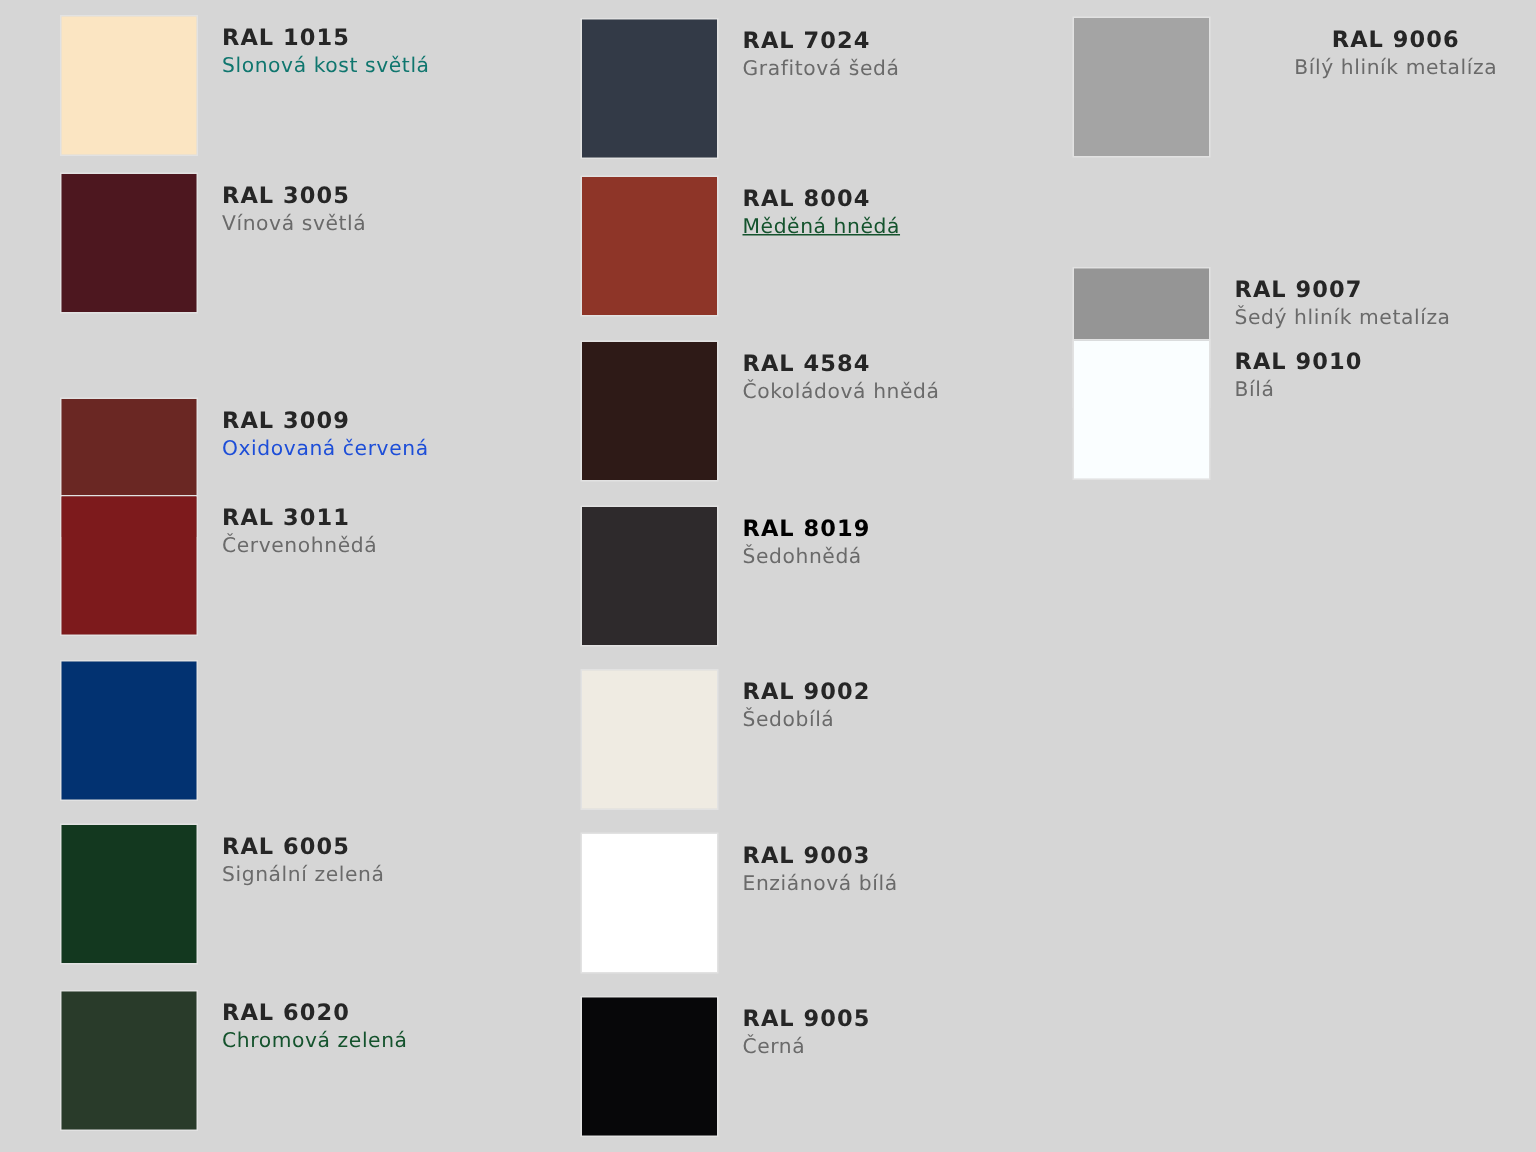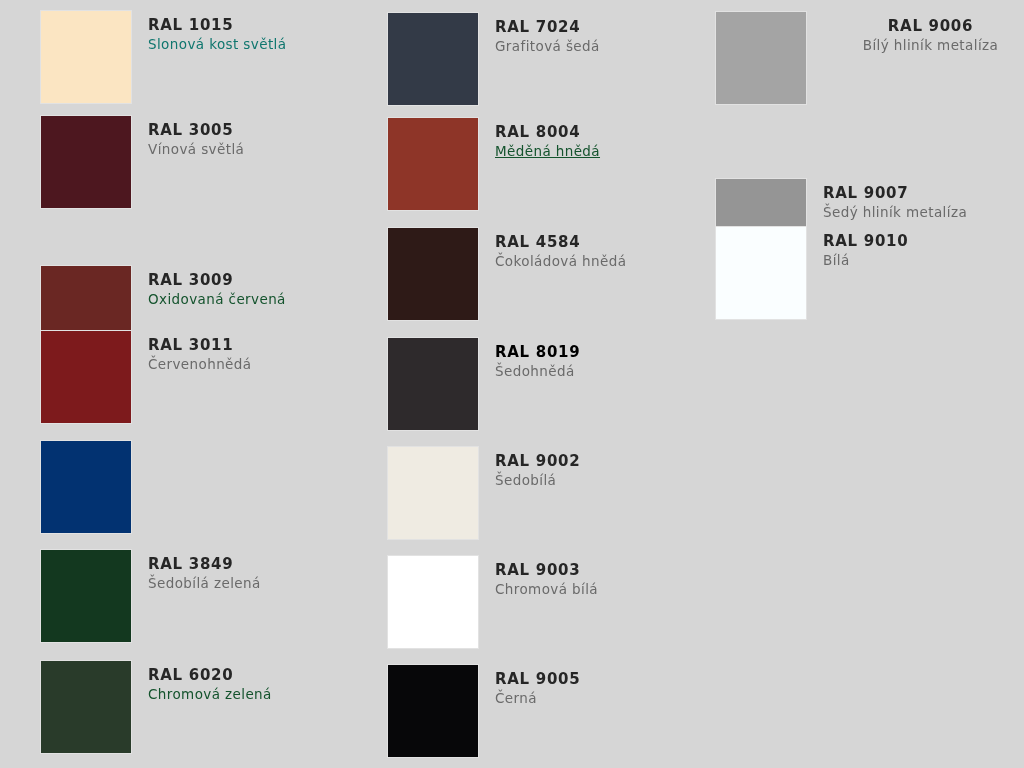--- a/index.html
+++ b/index.html
@@ -94,21 +94,21 @@
       <div class="ral-code" style="color: rgb(38, 38, 38);">RAL 3005</div>
       <div class="ral-name" style="color: rgb(106, 106, 106);">Vínová světlá</div>
     </div>
   </div>
       <div class="swatch-row" style="top: 225px; margin-top: 40px;">
     <div class="chip-wrap" style="border-color: rgb(226, 226, 226);">
       <div class="chip" title="#6a2723" style="background: rgb(106, 39, 35);"></div>
     </div>
     <div class="labels">
       <div class="ral-code" style="color: rgb(38, 38, 38);">RAL 3009</div>
-      <div class="ral-name" style="color: #14532d;">Oxidovaná červená</div>
+      <div class="ral-name" style="color: #1d4ed8;">Oxidovaná červená</div>
     </div>
   </div>
       <div class="swatch-row" style="top: 330px;">
     <div class="chip-wrap" style="border-color: rgb(226, 226, 226);">
       <div class="chip" title="#7d1a1c" style="background: rgb(125, 26, 28);"></div>
     </div>
     <div class="labels">
       <div class="ral-code" style="color: rgb(38, 38, 38);">RAL 3011</div>
       <div class="ral-name" style="color: rgb(106, 106, 106);">Červenohnědá</div>
     </div>
@@ -116,22 +116,22 @@
       <div class="swatch-row" style="top: 440px;">
     <div class="chip-wrap" style="border-color: rgb(226, 226, 226);">
       <div class="chip" title="#023271" style="background: rgb(2, 50, 113);"></div>
     </div>
   </div>
       <div class="swatch-row" style="top: 549px;">
     <div class="chip-wrap" style="border-color: rgb(226, 226, 226);">
       <div class="chip" title="#13381f" style="background: rgb(19, 56, 31);"></div>
     </div>
     <div class="labels">
-      <div class="ral-code" style="color: rgb(38, 38, 38);">RAL 3849</div>
-      <div class="ral-name" style="color: rgb(106, 106, 106);">Šedobílá zelená</div>
+      <div class="ral-code" style="color: rgb(38, 38, 38);">RAL 6005</div>
+      <div class="ral-name" style="color: rgb(106, 106, 106);">Signální zelená</div>
     </div>
   </div>
       <div class="swatch-row" style="top: 660px;">
     <div class="chip-wrap" style="border-color: rgb(226, 226, 226);">
       <div class="chip" title="#293b2a" style="background: rgb(41, 59, 42);"></div>
     </div>
     <div class="labels">
       <div class="ral-code" style="color: rgb(38, 38, 38);">RAL 6020</div>
       <div class="ral-name" style="color: #14532d;">Chromová zelená</div>
     </div>
@@ -182,21 +182,21 @@
       <div class="ral-code" style="color: rgb(38, 38, 38);">RAL 9002</div>
       <div class="ral-name" style="color: rgb(106, 106, 106);">Šedobílá</div>
     </div>
   </div>
       <div class="swatch-row" style="top: 555px;">
     <div class="chip-wrap" style="border-color: rgb(226, 226, 226);">
       <div class="chip" title="#ffffff" style="background: rgb(255, 255, 255);"></div>
     </div>
     <div class="labels">
       <div class="ral-code" style="color: rgb(38, 38, 38);">RAL 9003</div>
-      <div class="ral-name" style="color: rgb(106, 106, 106);">Chromová bílá</div>
+      <div class="ral-name" style="color: rgb(106, 106, 106);">Enziánová bílá</div>
     </div>
   </div>
       <div class="swatch-row" style="top: 664px;">
     <div class="chip-wrap" style="border-color: rgb(226, 226, 226);">
       <div class="chip" title="#070709" style="background: rgb(7, 7, 9);"></div>
     </div>
     <div class="labels">
       <div class="ral-code" style="color: rgb(38, 38, 38);">RAL 9005</div>
       <div class="ral-name" style="color: rgb(106, 106, 106);">Černá</div>
     </div>

